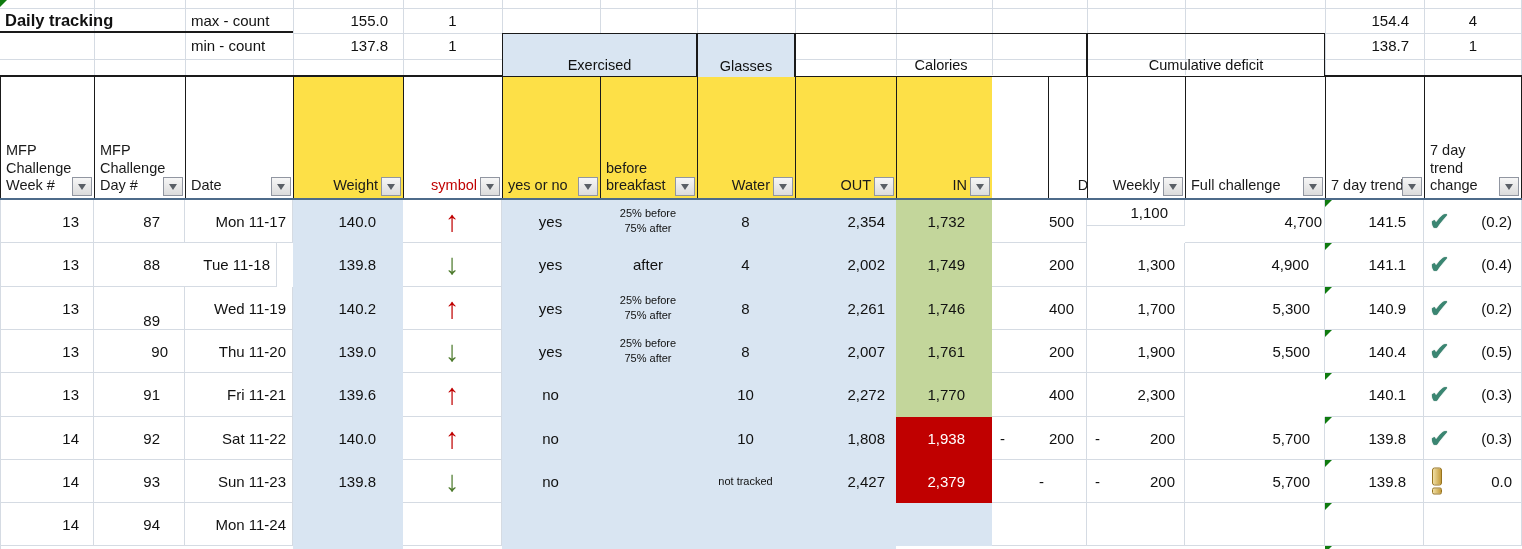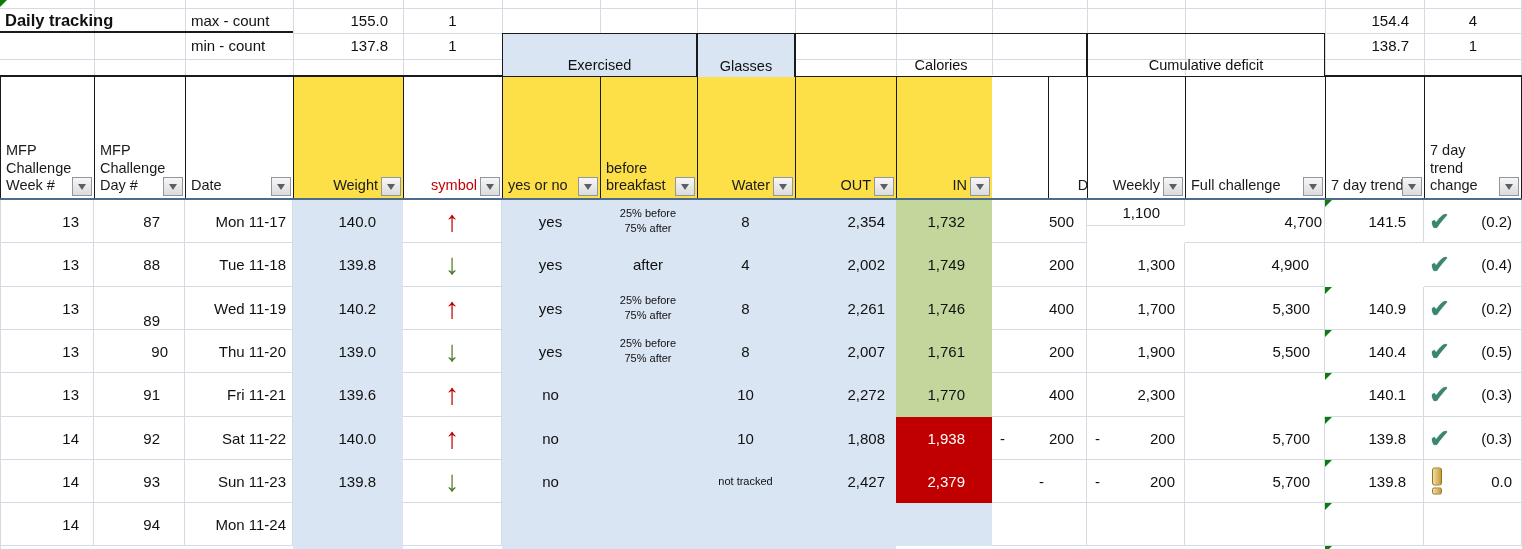--- a/index.html
+++ b/index.html
@@ -235,21 +235,21 @@
         </div>
         <div class="dc right blue" style="left: 795px; width: 101px; height: 43px; padding-right: 10px;">
           <div>2,354</div>
         </div>
         <div class="dc right blue good" style="left: 896px; width: 96px; height: 43px; padding-right: 26px;">
           <div>1,732</div>
         </div>
         <div class="dc right" style="left: 992px; width: 95px; height: 43px; padding-right: 12px;">
           <div>500</div>
         </div>
-        <div class="dc right" style="left: 1087px; width: 98px; height: 26px; padding-right: 24px;">
+        <div class="dc right" style="left: 1087px; width: 98px; height: 26px; padding-right: 16px;">
           <div>1,100</div>
         </div>
         <div class="dc right" style="left: 1185px; width: 140px; height: 43px; padding-right: 2px;">
           <div>4,700</div>
         </div>
         <div class="dc right" style="left: 1325px; width: 99px; height: 43px; padding-right: 17px;">
           <div class="corner"></div>
           <div>141.5</div>
         </div>
         <div class="dc right" style="left: 1424px; width: 98px; height: 43px; padding-right: 9px;">
@@ -257,21 +257,21 @@
           <div>(0.2)</div>
         </div>
       </div>
       <div class="drow" style="top: 243px; height: 44px;">
         <div class="dc right" style="left: 0px; width: 94px; height: 44px; padding-right: 14px;">
           <div>13</div>
         </div>
         <div class="dc right" style="left: 94px; width: 91px; height: 44px; padding-right: 24px;">
           <div>88</div>
         </div>
-        <div class="dc right" style="left: 185px; width: 108px; height: 44px; padding-right: 6px;">
+        <div class="dc right" style="left: 169px; width: 108px; height: 44px; padding-right: 6px;">
           <div>Tue 11-18</div>
         </div>
         <div class="dc right blue" style="left: 293px; width: 110px; height: 44px; padding-right: 26px;">
           <div>139.8</div>
         </div>
         <div class="dc center" style="left: 403px; width: 99px; height: 44px;">
           <div class="arrow down">↓</div>
         </div>
         <div class="dc center blue" style="left: 502px; width: 98px; height: 44px;">
           <div>yes</div>
@@ -289,20 +289,24 @@
           <div>1,749</div>
         </div>
         <div class="dc right" style="left: 992px; width: 95px; height: 44px; padding-right: 12px;">
           <div>200</div>
         </div>
         <div class="dc right" style="left: 1087px; width: 98px; height: 44px; padding-right: 9px;">
           <div>1,300</div>
         </div>
         <div class="dc right" style="left: 1185px; width: 140px; height: 44px; padding-right: 15px;">
           <div>4,900</div>
+        </div>
+        <div class="dc right" style="left: 1325px; width: 99px; height: 44px; padding-right: 17px;">
+          <div class="corner"></div>
+          <div>141.1</div>
         </div>
         <div class="dc right" style="left: 1424px; width: 98px; height: 44px; padding-right: 9px;">
           <div class="check">✔</div>
           <div>(0.4)</div>
         </div>
       </div>
       <div class="drow" style="top: 287px; height: 43px;">
         <div class="dc right" style="left: 0px; width: 94px; height: 43px; padding-right: 14px;">
           <div>13</div>
         </div>

